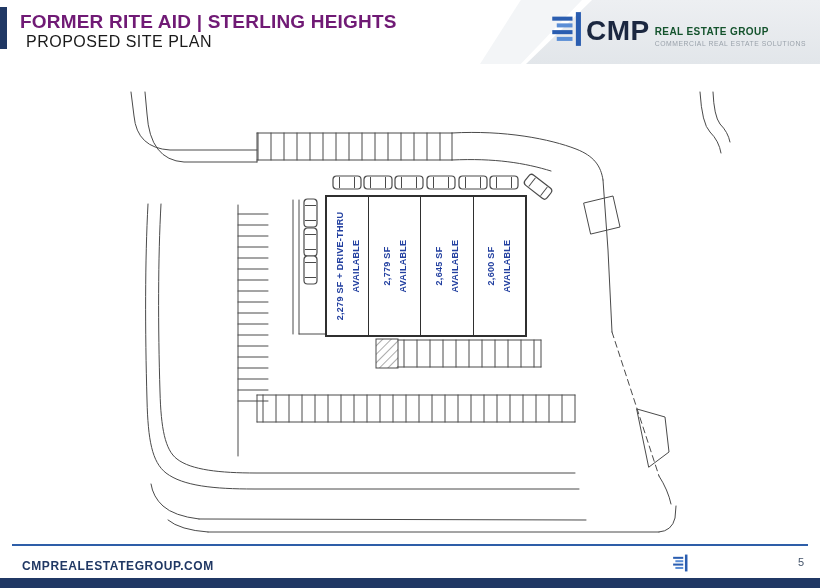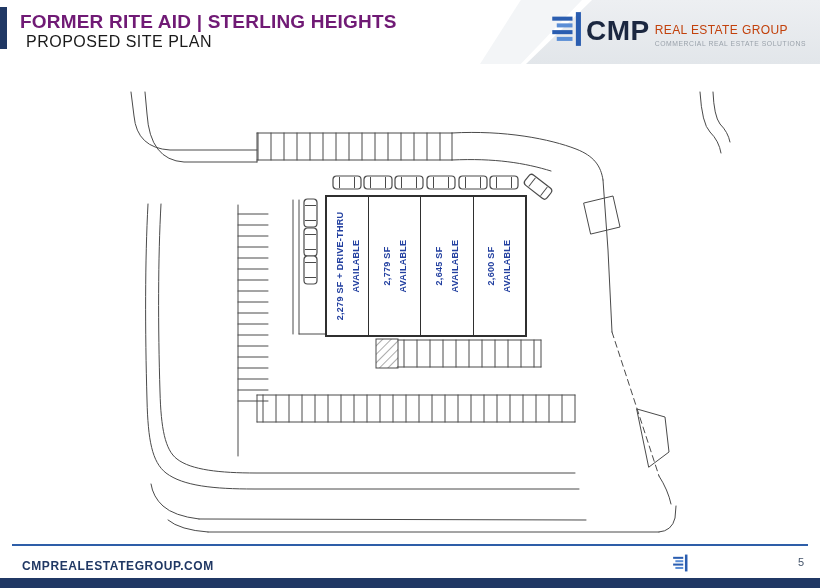--- a/index.html
+++ b/index.html
@@ -26,21 +26,21 @@
     color:#701a75; letter-spacing:0.2px; white-space:nowrap;
   }
   .subtitle {
     position:absolute; left:26px; top:33px; font-size:16px; font-weight:400;
     color:#1a1a1a; letter-spacing:0.5px; white-space:nowrap;
   }
   .logo { position:absolute; right:14px; top:11px; display:flex; align-items:flex-end; }
   .logo-icon { width:36px; height:36px; flex:0 0 auto; }
   .logo-abbr { font-size:28px; font-weight:700; color:#1b2740; line-height:1.1; letter-spacing:0.5px; }
   .logo-right { display:flex; flex-direction:column; margin-left:5px; padding-top:4px; }
-  .logo-name { font-size:12px; font-weight:400; color:#c2410c; letter-spacing:0.4px; white-space:nowrap; }
+  .logo-name { font-size:10px; font-weight:700; color:#14532d; letter-spacing:0.4px; white-space:nowrap; }
   .logo-tagline { font-size:6.8px; font-weight:400; color:#9aa2ab; letter-spacing:0.55px; margin-top:3px; white-space:nowrap; }
   
   .plan-svg { position:absolute; left:0; top:0; width:820px; height:588px; }
   .building {
     position:absolute; left:325px; top:195px; width:202px; height:142px;
     display:flex; border:2px solid #2f2f2f; background:#ffffff; box-sizing:border-box;
   }
   .unit { flex:1 1 0; border-right:1.5px solid #2f2f2f; position:relative; }
   .unit.first { flex:0 0 41px; }
   .unit.last { border-right:none; }

